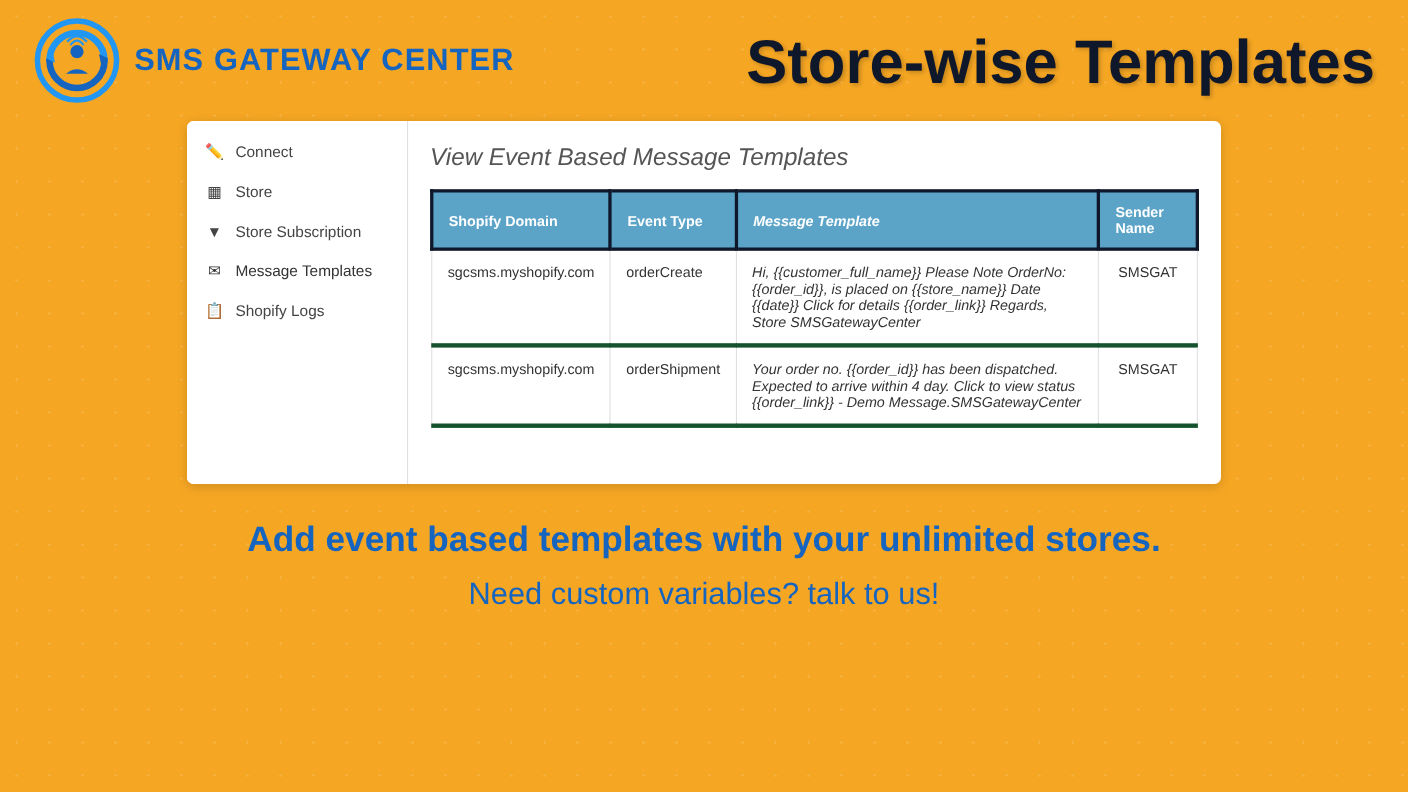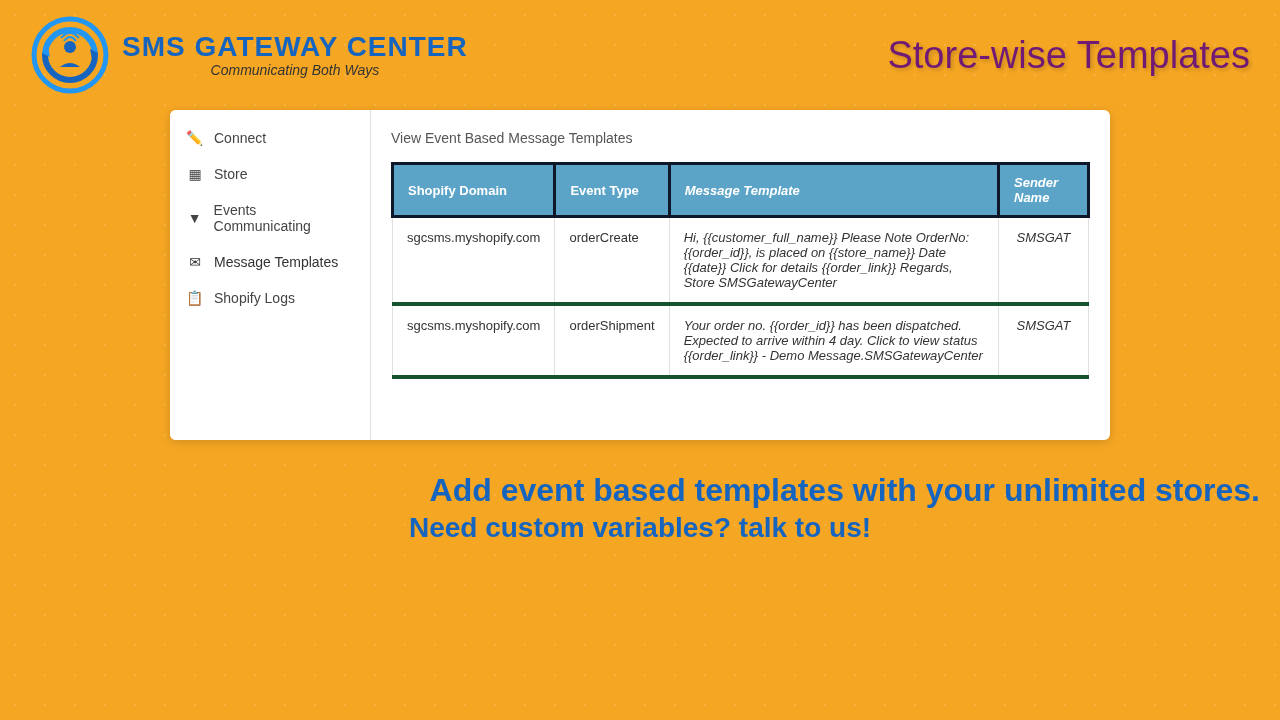--- a/index.html
+++ b/index.html
@@ -43,23 +43,23 @@
       text-transform: uppercase;
       line-height: 1.1;
     }
     .logo-subtitle {
       color: #333;
       font-size: 14px;
       font-style: italic;
     }
     .header-right-title {
       margin-left: auto;
-      color: #701a75;
-      font-size: 38px;
-      font-weight: 400;
+      color: #0f172a;
+      font-size: 56px;
+      font-weight: 700;
       text-shadow: 2px 2px 4px rgba(0,0,0,0.2);
     }
 
     
     .card {
       background: white;
       border-radius: 6px;
       display: flex;
       width: 940px;
       margin: 0 auto;
@@ -104,24 +104,25 @@
       text-align: center;
     }
 
     
     .panel {
       flex: 1;
       padding: 20px;
       border-left: 1px solid #e0e0e0;
     }
     .panel-title {
-      font-size: 14px;
+      font-size: 22px;
       color: #555;
       margin-bottom: 16px;
       font-weight: 400;
+      font-style: italic;
     }
 
     
     .data-table {
       width: 100%;
       border-collapse: collapse;
       font-size: 13px;
     }
     .data-table thead tr {
       background: #5BA4C8;
@@ -138,39 +139,38 @@
     }
     .data-table tbody td {
       padding: 12px 14px;
       color: #333;
       vertical-align: top;
       border: 1px solid #e0e0e0;
     }
     .col-domain { width: 160px; }
     .col-event { width: 110px; }
     .col-template { width: auto; font-style: italic; }
-    .col-sender { width: 90px; text-align: center; font-style: italic; }
+    .col-sender { width: 90px; text-align: center; }
 
     
     .bottom-section {
       text-align: center;
       padding: 30px 20px 10px;
     }
     .bottom-main-text {
       color: #1565C0;
       font-size: 32px;
       font-weight: 900;
       line-height: 1.3;
-      text-align: right;
     }
     .bottom-sub-text {
       color: #1565C0;
       font-size: 28px;
-      font-weight: 700;
-      margin-top: 0;
+      font-weight: 400;
+      margin-top: 12px;
     }
   </style>
 </head>
 <body>
 
 <div class="header">
   <div class="logo-area">
     <svg class="logo-icon" viewBox="0 0 80 80" xmlns="http://www.w3.org/2000/svg">
 
       <circle cx="40" cy="40" r="36" fill="none" stroke="#2196F3" stroke-width="5"></circle>
@@ -182,21 +182,20 @@
       <polygon points="68,38 62,44 60,34" fill="#1565C0"></polygon>
 
       <circle cx="40" cy="32" r="6" fill="#1565C0"></circle>
       <path d="M 30 52 Q 40 44 50 52" fill="#1565C0"></path>
 
       <path d="M 34 26 Q 40 18 46 26" fill="none" stroke="#2196F3" stroke-width="2"></path>
       <path d="M 31 23 Q 40 13 49 23" fill="none" stroke="#2196F3" stroke-width="2"></path>
     </svg>
     <div class="logo-text">
       <span class="logo-title">SMS GATEWAY CENTER</span>
-      <span class="logo-subtitle">Communicating Both Ways</span>
     </div>
   </div>
   <div class="header-right-title">Store-wise Templates</div>
 </div>
 
 <div style="padding: 0 170px;">
   <div class="card">
 
     <div class="sidebar">
       <div class="sidebar-menu">
@@ -206,21 +205,21 @@
           <span>Connect</span>
         </div>
 
         <div class="sidebar-item">
           <span class="sidebar-icon">▦</span>
           <span>Store</span>
         </div>
 
         <div class="sidebar-item">
           <span class="sidebar-icon">▼</span>
-          <span>Events Communicating</span>
+          <span>Store Subscription</span>
         </div>
 
         <div class="sidebar-item active">
           <span class="sidebar-icon">✉</span>
           <span>Message Templates</span>
         </div>
 
         <div class="sidebar-item">
           <span class="sidebar-icon">📋</span>
           <span>Shopify Logs</span>

